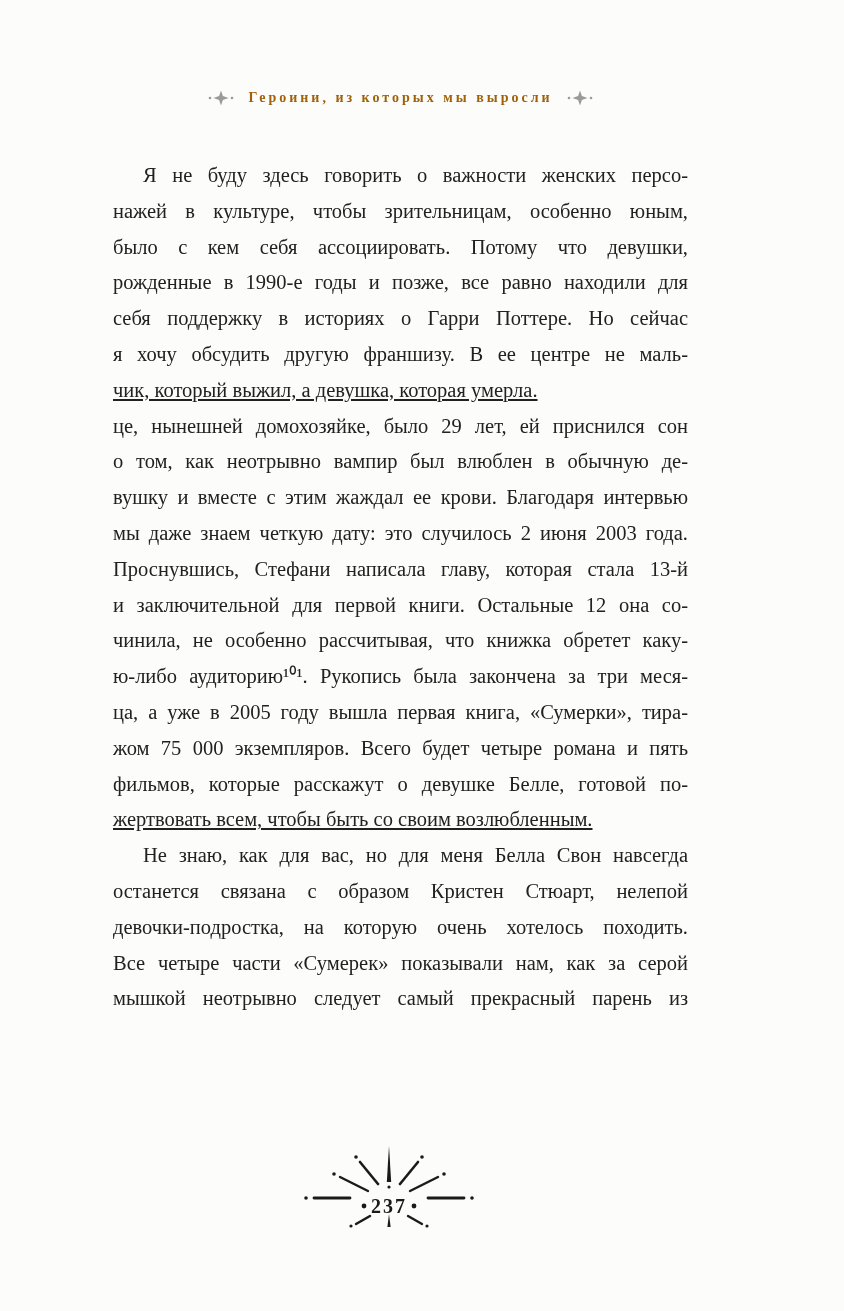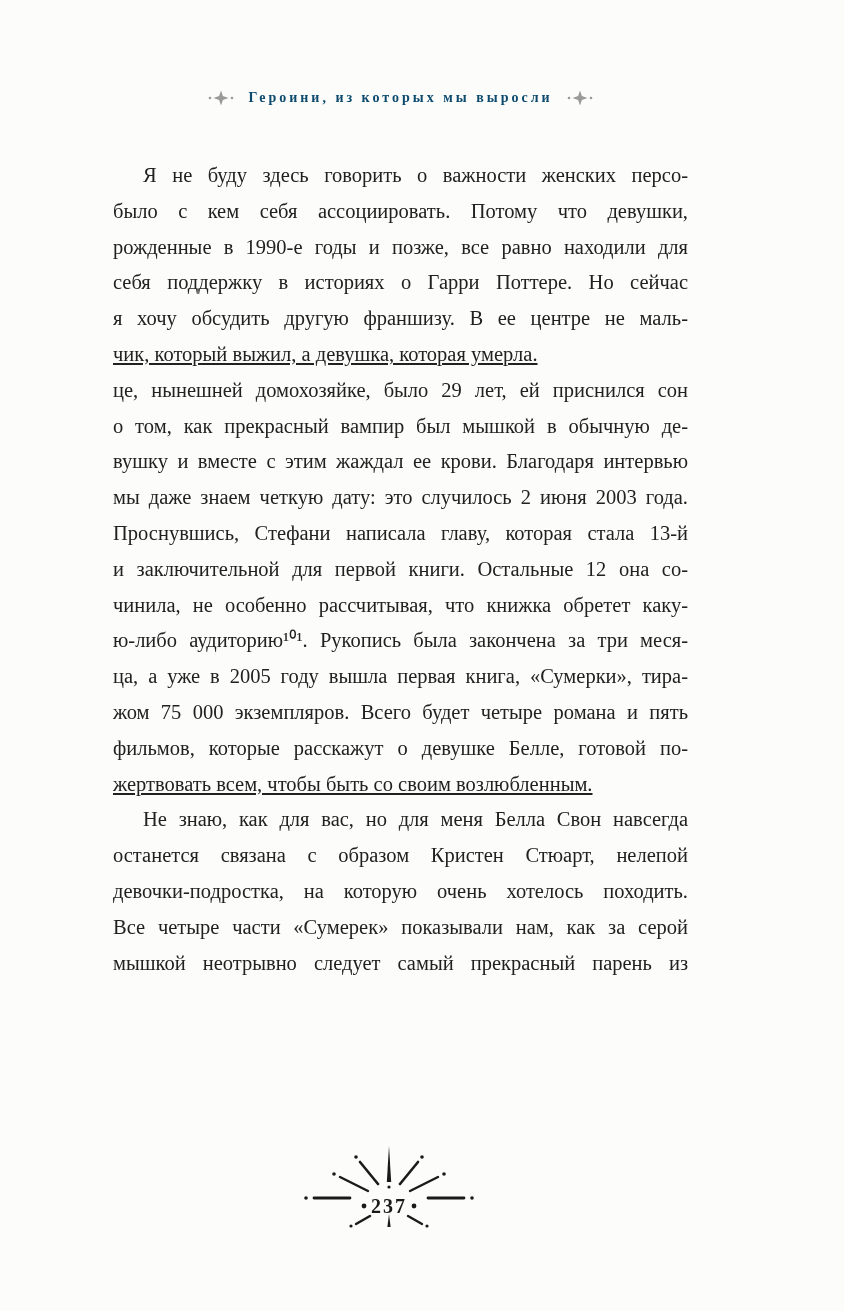--- a/index.html
+++ b/index.html
@@ -24,21 +24,21 @@
     width: 575px;
     display: flex;
     align-items: center;
     justify-content: center;
     gap: 14px;
   }
   .running-title {
     font-size: 14px;
     font-weight: 700;
     letter-spacing: 3px;
-    color: #0c4a6e;
+    color: #a16207;
     white-space: nowrap;
   }
   .ornament {
     flex: 0 0 auto;
     display: block;
   }
   .body-text {
     position: absolute;
     top: 158px;
     left: 113px;
@@ -96,27 +96,28 @@
       <g fill="#9a9a98">
         <circle cx="2" cy="8" r="1.3"></circle>
         <path d="M13,0.5 L14.9,6.1 L20.5,8 L14.9,9.9 L13,15.5 L11.1,9.9 L5.5,8 L11.1,6.1 Z"></path>
         <circle cx="24" cy="8" r="1.3"></circle>
       </g>
     </svg>
   </div>
 
   <div class="body-text">
       <div class="line first">Я не буду здесь говорить о важности женских персо-</div>
+      <div class="line">нажей в культуре, чтобы зрительницам, особенно юным,</div>
       <div class="line">было с кем себя ассоциировать. Потому что девушки,</div>
       <div class="line">рожденные в 1990-е годы и позже, все равно находили для</div>
       <div class="line">себя поддержку в историях о Гарри Поттере. Но сейчас</div>
       <div class="line">я хочу обсудить другую франшизу. В ее центре не маль-</div>
       <div class="line last">чик, который выжил, а девушка, которая умерла.</div>
       <div class="line">це, нынешней домохозяйке, было 29 лет, ей приснился сон</div>
-      <div class="line">о том, как прекрасный вампир был мышкой в обычную де-</div>
+      <div class="line">о том, как неотрывно вампир был влюблен в обычную де-</div>
       <div class="line">вушку и вместе с этим жаждал ее крови. Благодаря интервью</div>
       <div class="line">мы даже знаем четкую дату: это случилось 2 июня 2003 года.</div>
       <div class="line">Проснувшись, Стефани написала главу, которая стала 13-й</div>
       <div class="line">и заключительной для первой книги. Остальные 12 она со-</div>
       <div class="line">чинила, не особенно рассчитывая, что книжка обретет каку-</div>
       <div class="line">ю-либо аудиторию¹⁰¹. Рукопись была закончена за три меся-</div>
       <div class="line">ца, а уже в 2005 году вышла первая книга, «Сумерки», тира-</div>
       <div class="line">жом 75 000 экземпляров. Всего будет четыре романа и пять</div>
       <div class="line">фильмов, которые расскажут о девушке Белле, готовой по-</div>
       <div class="line last">жертвовать всем, чтобы быть со своим возлюбленным.</div>

